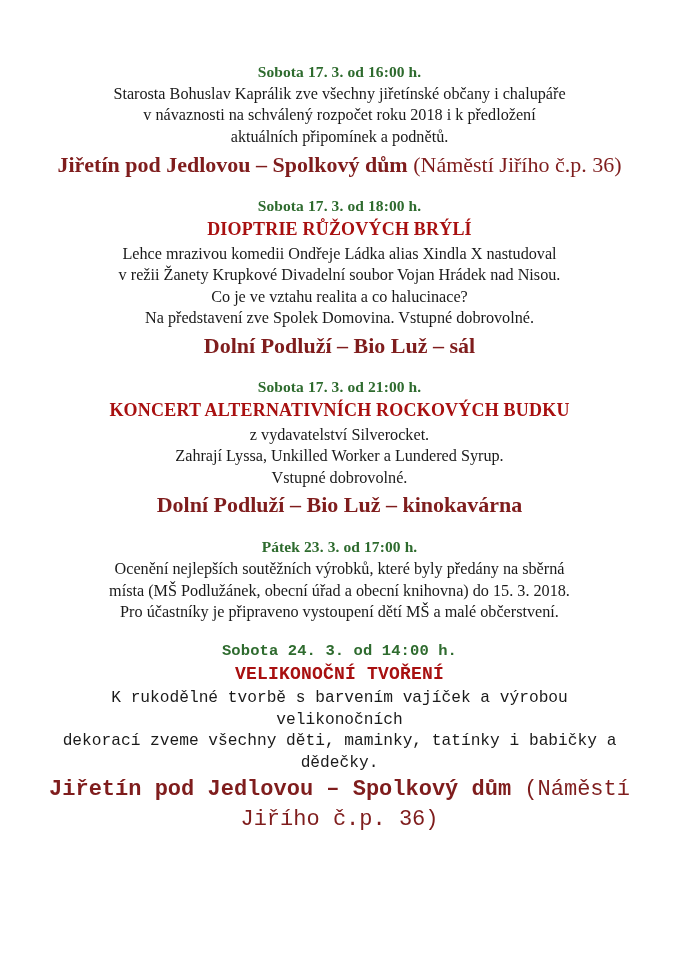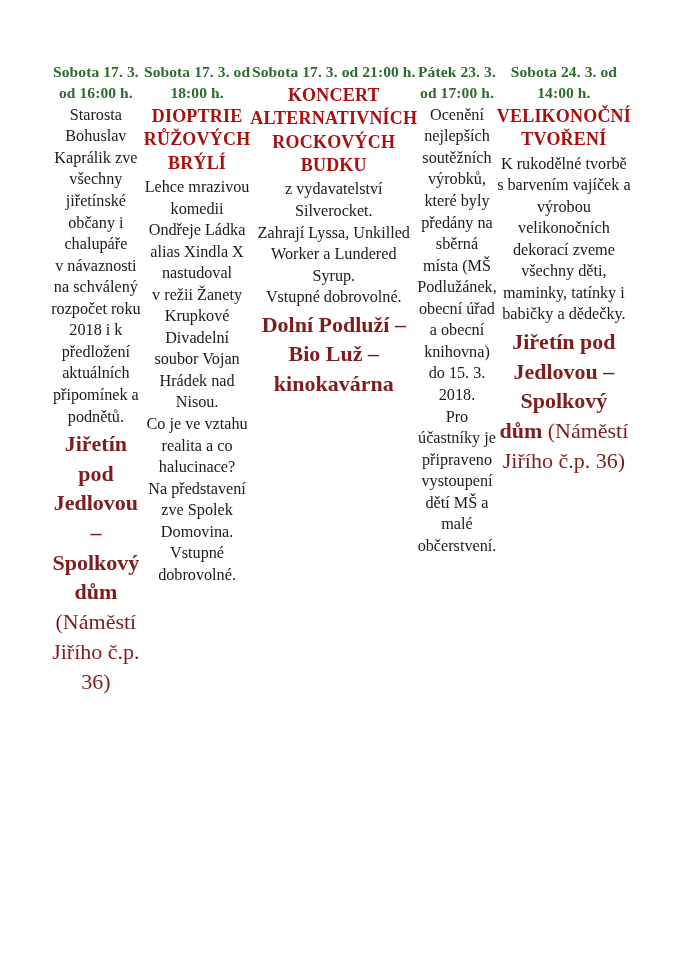--- a/index.html
+++ b/index.html
@@ -13,28 +13,29 @@
     font-family: "Liberation Serif", serif;
     color: #1a1a1a;
     overflow: hidden;
   }
   .page {
     width: 679px;
     height: 960px;
     box-sizing: border-box;
     padding: 62px 48px 20px 48px;
     display: flex;
-    flex-direction: row;
+    flex-direction: column;
   }
   .event {
     text-align: center;
     margin-bottom: 17px;
   }
   .event:last-child {
     margin-bottom: 0;
+    font-family: Liberation Mono, monospace;
   }
   .date-line {
     color: #2e6b2e;
     font-weight: bold;
     font-size: 15.5px;
     line-height: 1.35;
     margin-bottom: 1px;
     letter-spacing: 0.1px;
   }
   .title-line {
@@ -79,20 +80,21 @@
     <div class="venue-line"><span class="bold">Jiřetín pod Jedlovou – Spolkový dům</span><span class="plain"> (Náměstí Jiřího č.p. 36)</span></div>
   </div>
 
   <div class="event">
     <div class="date-line">Sobota 17. 3. od 18:00 h.</div>
     <div class="title-line">DIOPTRIE RŮŽOVÝCH BRÝLÍ</div>
     <div class="body-line">Lehce mrazivou komedii Ondřeje Ládka alias Xindla X  nastudoval</div>
     <div class="body-line">v režii Žanety Krupkové  Divadelní soubor Vojan  Hrádek nad Nisou.</div>
     <div class="body-line">Co je ve vztahu realita a co halucinace?</div>
     <div class="body-line">Na představení zve Spolek Domovina. Vstupné dobrovolné.</div>
+    <div class="venue-line"><span class="bold">Dolní Podluží – Bio Luž – sál</span><span class="plain"></span></div>
   </div>
 
   <div class="event">
     <div class="date-line">Sobota 17. 3. od 21:00 h.</div>
     <div class="title-line">KONCERT ALTERNATIVNÍCH ROCKOVÝCH BUDKU</div>
     <div class="body-line">z vydavatelství Silverocket.</div>
     <div class="body-line">Zahrají Lyssa, Unkilled Worker a Lundered Syrup.</div>
     <div class="body-line">Vstupné dobrovolné.</div>
     <div class="venue-line"><span class="bold">Dolní Podluží – Bio Luž – kinokavárna</span><span class="plain"></span></div>
   </div>

